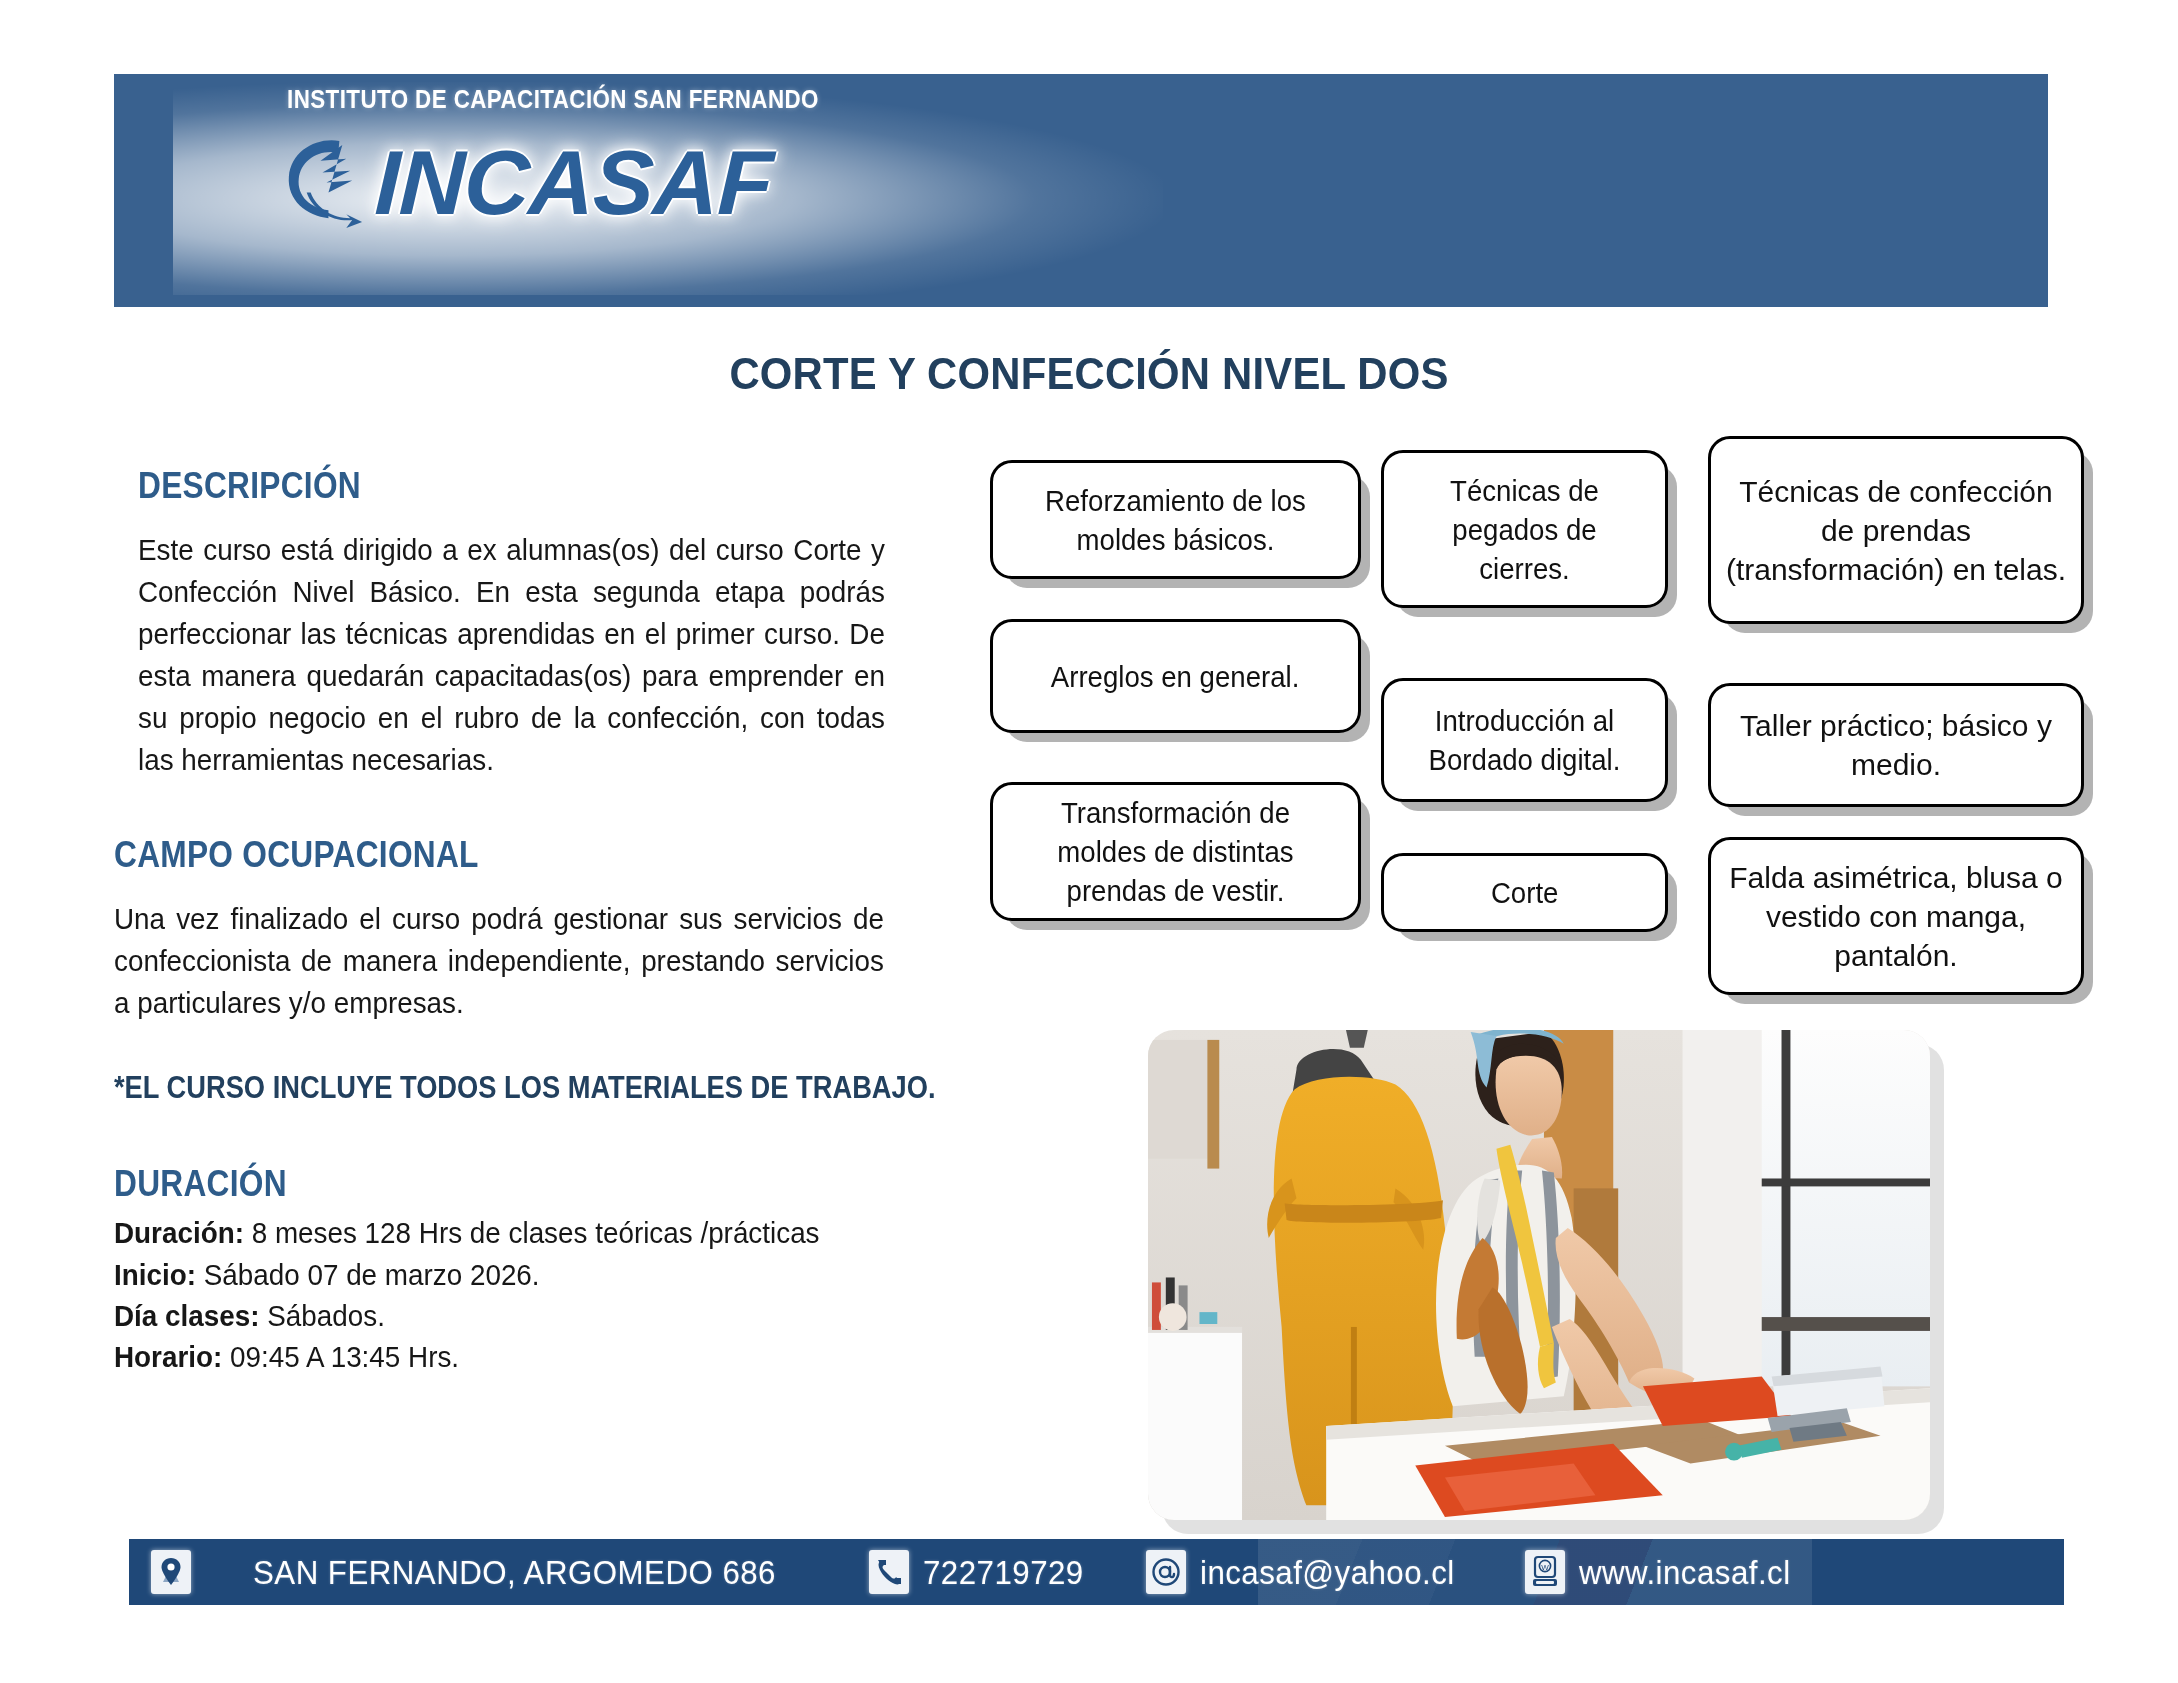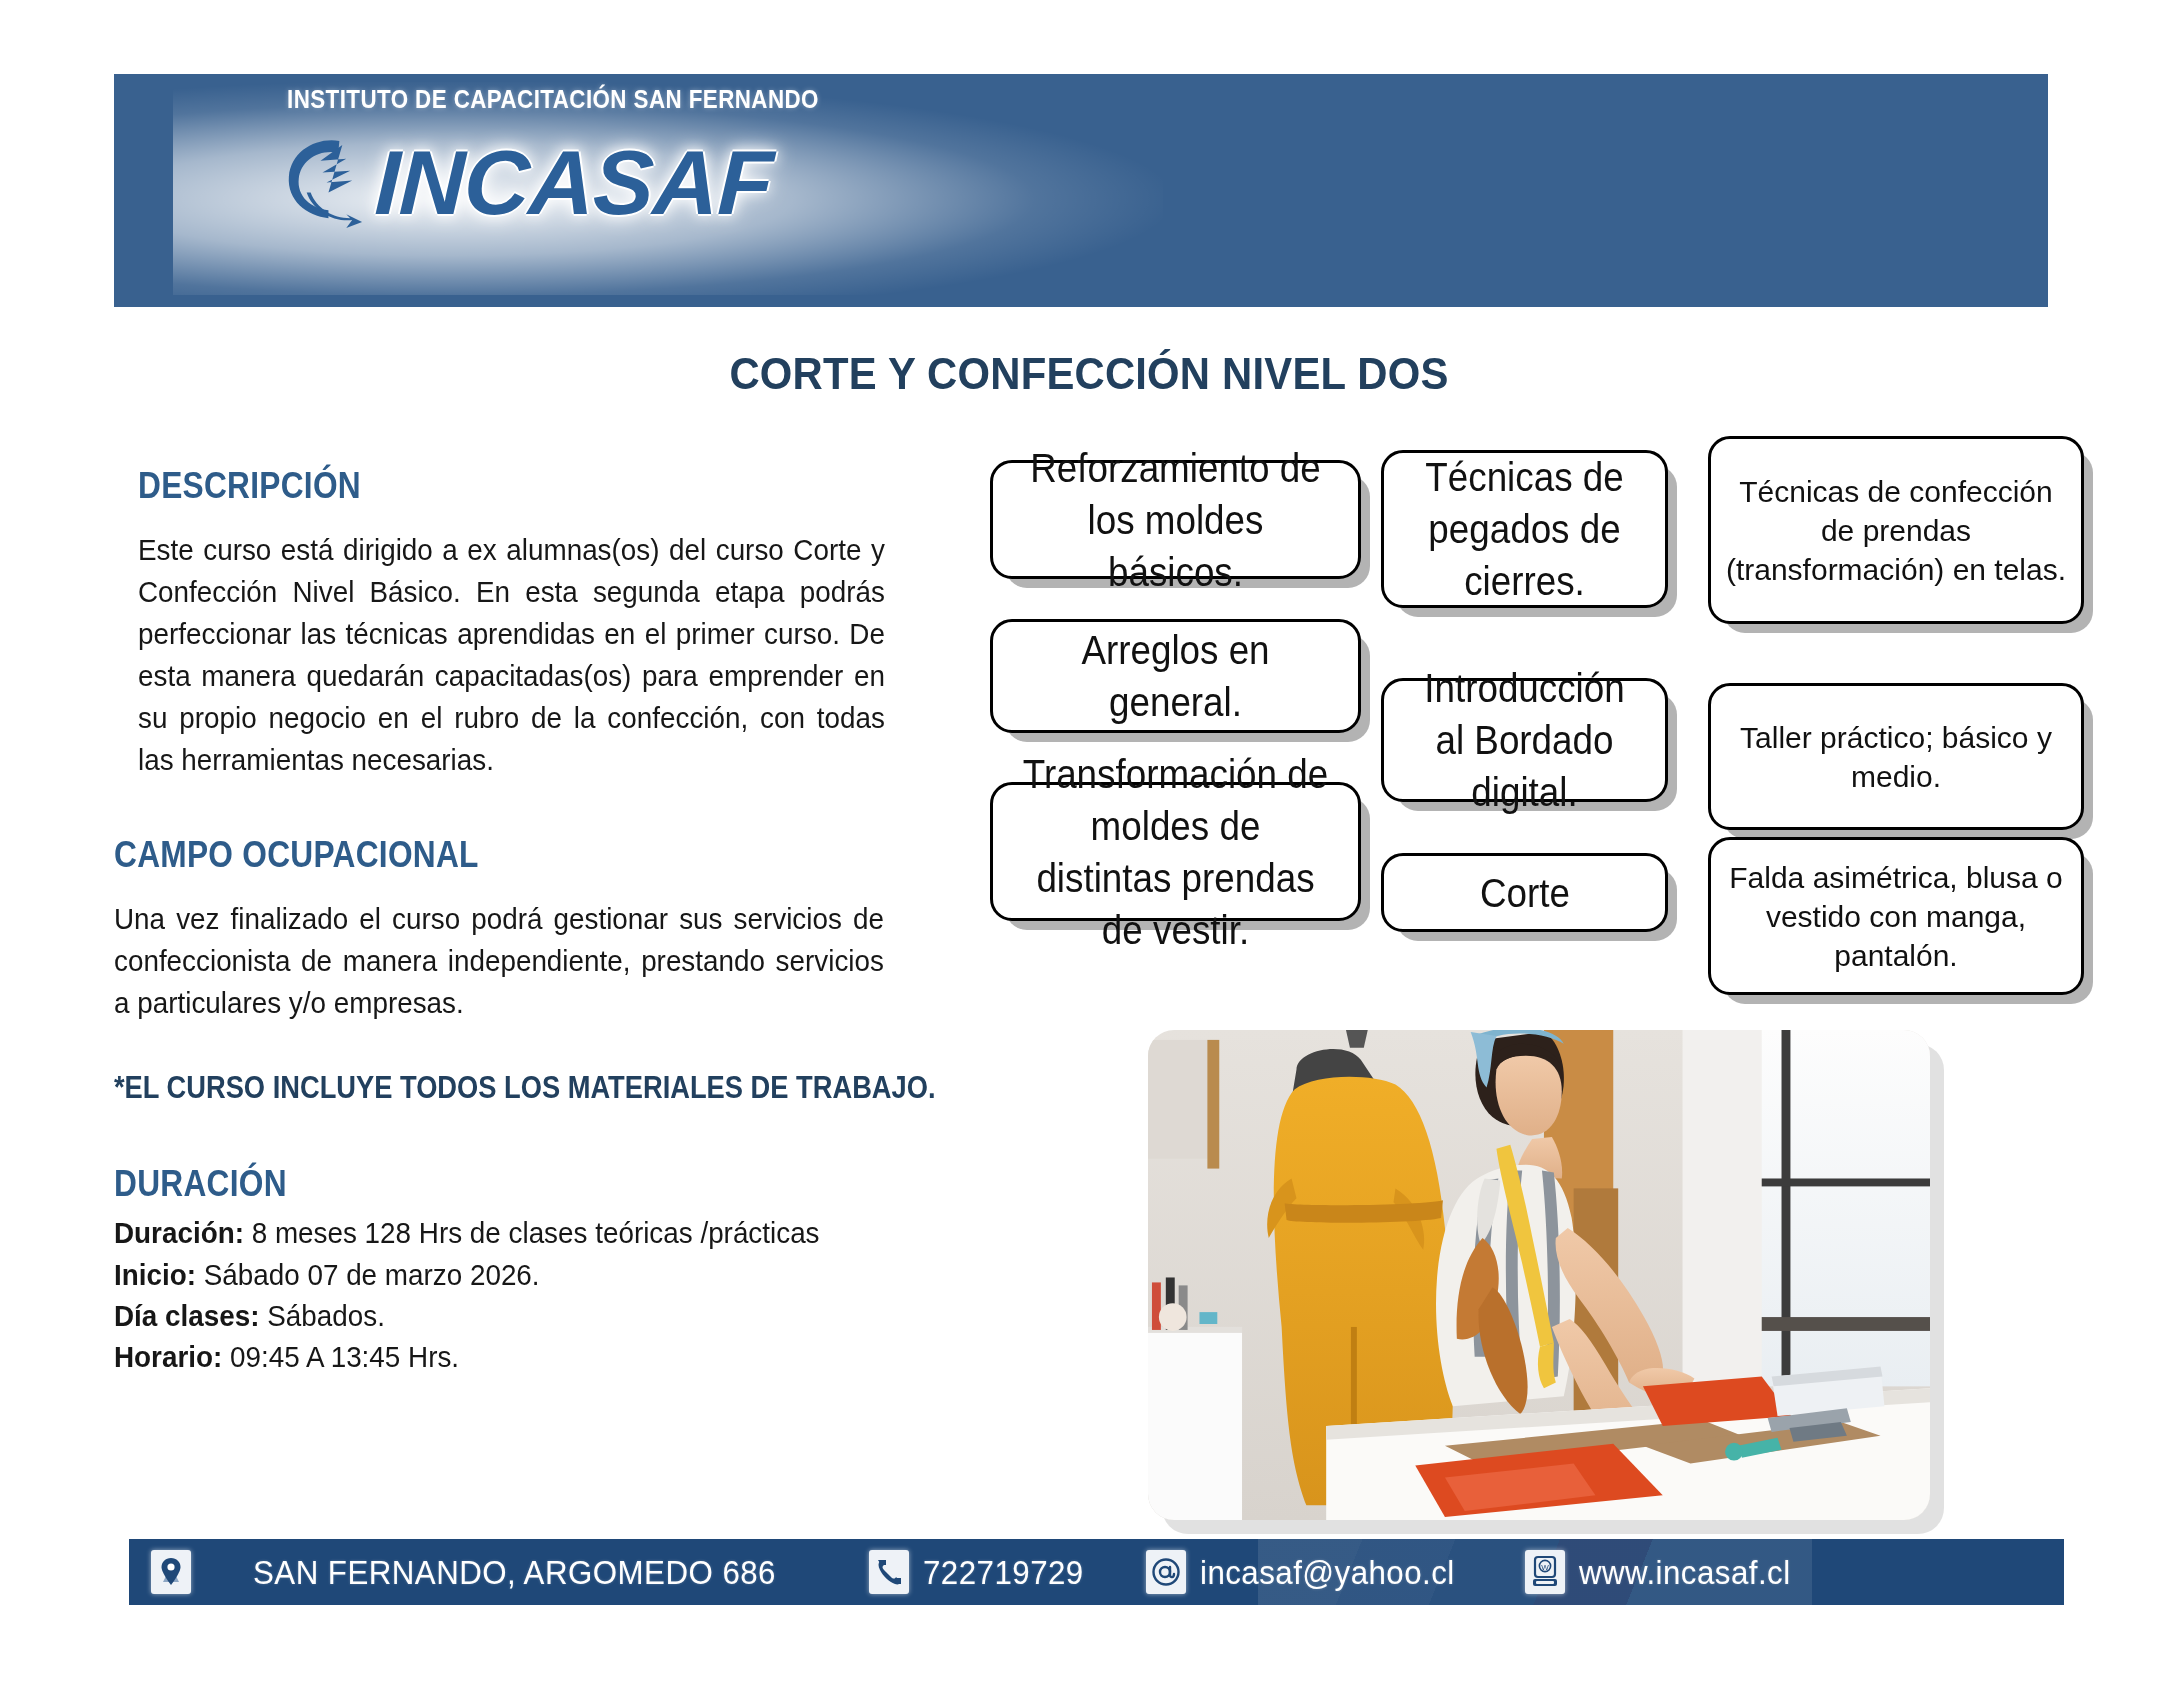--- a/index.html
+++ b/index.html
@@ -111,21 +111,21 @@
   }
   .rbox::after{
     content:"";position:absolute;left:12px;top:12px;
     width:100%;height:100%;
     background:#b3b3b3;
     border-radius:22px;
     z-index:-1;
   }
   .rbox span{display:block;line-height:1.3;}
   .cond span{transform:scaleX(0.92);}
-  .cond{font-size:40px;}
+  .cond{font-size:30px;}
   .wide{font-size:30px;}
 
   
   #photo{
     position:absolute;left:1148px;top:1030px;width:782px;height:490px;
     border-radius:26px;
     overflow:hidden;
     box-shadow:14px 14px 0 0 rgba(200,200,200,.55);
   }
   #photo svg{display:block;width:100%;height:100%;}
@@ -224,21 +224,21 @@
   </div>
 
   <div class="rbox cond" style="left:990px;top:619px;width:371px;height:114px;">
     <span>Arreglos en general.</span>
   </div>
 
   <div class="rbox cond" style="left:1381px;top:678px;width:287px;height:124px;">
     <span>Introducción al Bordado digital.</span>
   </div>
 
-  <div class="rbox wide" style="left:1708px;top:683px;width:376px;height:147px;">
+  <div class="rbox wide" style="left:1708px;top:683px;width:376px;height:124px;">
     <span>Taller práctico; básico y medio.</span>
   </div>
 
   <div class="rbox cond" style="left:990px;top:782px;width:371px;height:139px;">
     <span>Transformación de moldes de distintas prendas de vestir.</span>
   </div>
 
   <div class="rbox cond" style="left:1381px;top:853px;width:287px;height:79px;">
     <span>Corte</span>
   </div>

